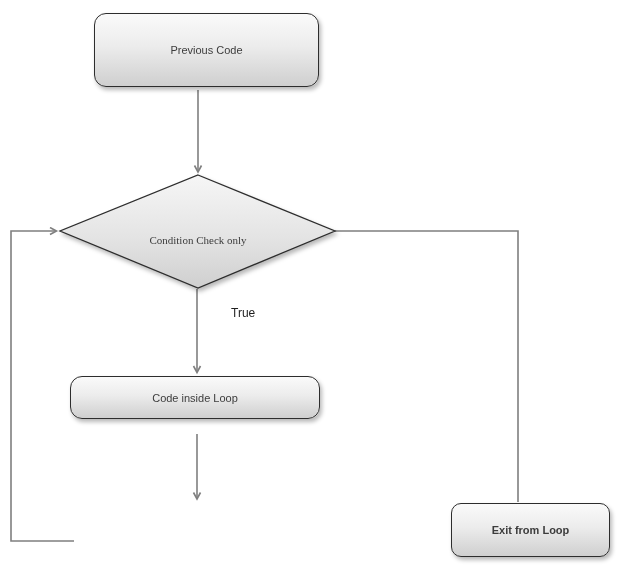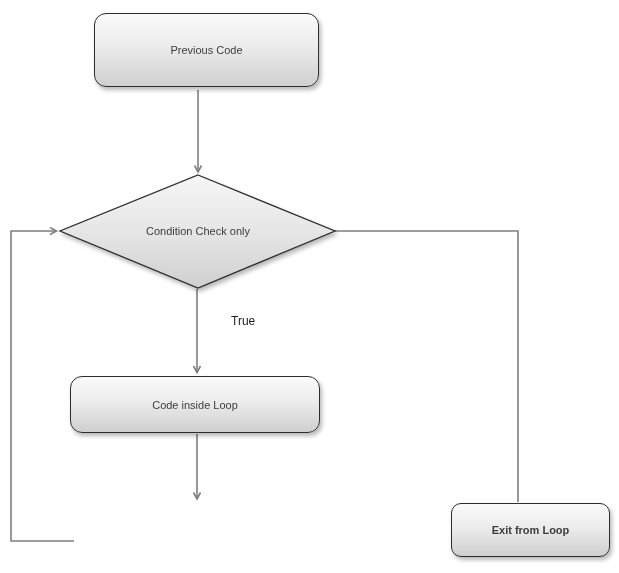--- a/index.html
+++ b/index.html
@@ -32,26 +32,27 @@
     display: flex;
     align-items: center;
     justify-content: center;
     text-align: center;
     font-size: 11px;
     color: #3c3c3c;
   }
   .diamond-label {
     position: absolute;
     display: flex;
-    align-items: center;
+    align-items: flex-end;
     justify-content: center;
     text-align: center;
     font-size: 11px;
     color: #3c3c3c;
     pointer-events: none;
+    font-family: Liberation Serif, serif;
   }
   .edge-label {
     position: absolute;
     font-size: 12px;
     color: #1f1f1f;
     white-space: nowrap;
   }
 </style>
 </head>
 <body>
@@ -87,23 +88,23 @@
   </svg>
 
   <div class="node-box" style="left:94px; top:13px; width:225px; height:74px;">
     <span>Previous Code</span>
   </div>
 
   <div class="diamond-label" style="left:110px; top:216px; width:176px; height:30px;">
     <span>Condition Check only</span>
   </div>
 
-  <span class="edge-label" style="left:231px; top:314px;">True</span>
+  <span class="edge-label" style="left:231px; top:306px;">True</span>
 
-  <div class="node-box" style="left:70px; top:376px; width:250px; height:57px;">
+  <div class="node-box" style="left:70px; top:376px; width:250px; height:43px;">
     <span>Code inside Loop</span>
   </div>
 
 
   <div class="node-box" style="left:451px; top:503px; width:159px; height:54px; border-radius:10px;font-weight:bold;">
     <span>Exit from Loop</span>
   </div>
 
 </div>
 

